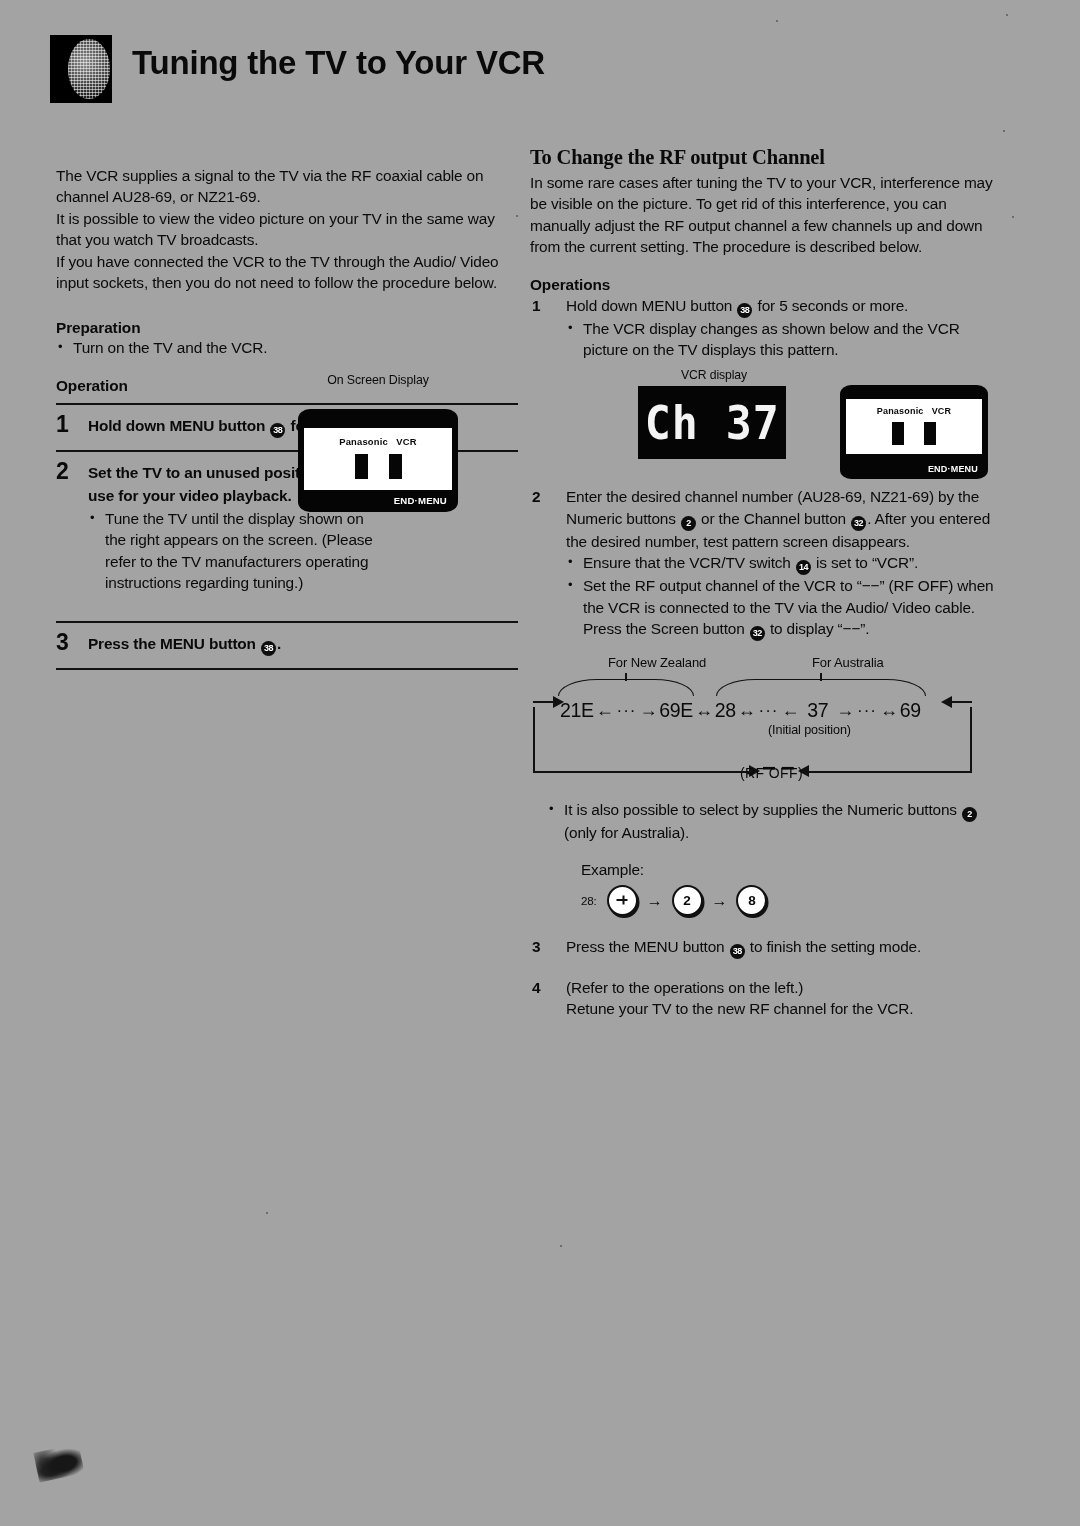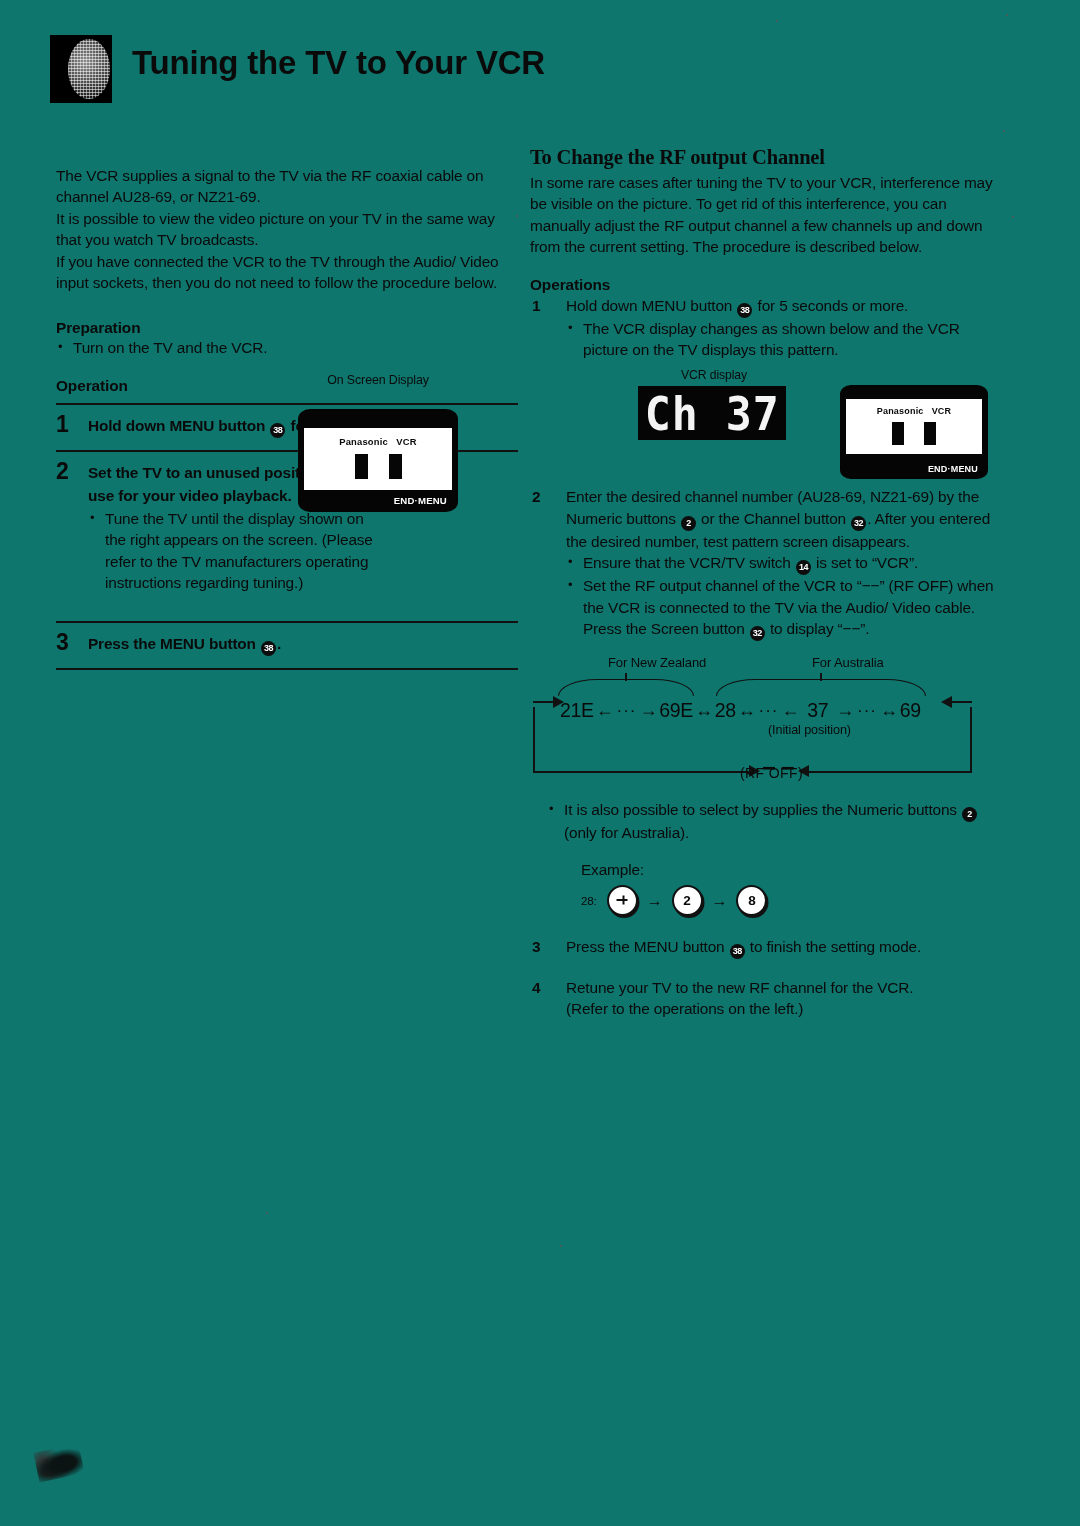--- a/index.html
+++ b/index.html
@@ -11,21 +11,21 @@
     width: 1080px;
     height: 1526px;
     position: relative;
     font-family: "Liberation Sans", sans-serif;
     color: #0a0a0a;
     overflow: hidden;
   }
   .page {
     position: absolute;
     inset: 0;
-    background: #0f766e;
+    background: #a3a3a3;
   }
 
   
   .header {
     position: absolute;
     left: 50px;
     top: 35px;
     width: 980px;
     height: 72px;
   }
@@ -236,21 +236,21 @@
     width: 152px;
   }
   .vcr-disp-caption {
     font-size: 12.2px;
     text-align: center;
     margin-bottom: 4px;
     letter-spacing: -0.1px;
   }
   .vcr-disp {
     width: 148px;
-    height: 54px;
+    height: 73px;
     background: #050505;
     display: flex;
     align-items: center;
     justify-content: center;
   }
   .seg {
     display: inline-block;
     color: #f4f4f4;
     font-family: "DejaVu Sans Mono", monospace;
     font-size: 47px;
@@ -767,22 +767,22 @@
       <span class="ritem-num">3</span>
       <span>Press the MENU button</span>
       <span class="btn-ref">38</span>
       <span>to finish the setting mode.</span>
     </div>
 
     <div style="height:18px"></div>
 
     <div class="ritem">
       <span class="ritem-num">4</span>
+      <div>(Refer to the operations on the left.)</div>
       <div>Retune your TV to the new RF channel for the VCR.</div>
-      <div>(Refer to the operations on the left.)</div>
     </div>
 
   </div>
 
   <div class="smudge"></div>
   <div class="speck" style="left:266px;  top:1212px;"></div>
   <div class="speck" style="left:560px;  top:1245px;"></div>
   <div class="speck" style="left:1006px; top:14px;"></div>
   <div class="speck" style="left:1003px; top:130px;"></div>
   <div class="speck" style="left:776px;  top:20px;"></div>

